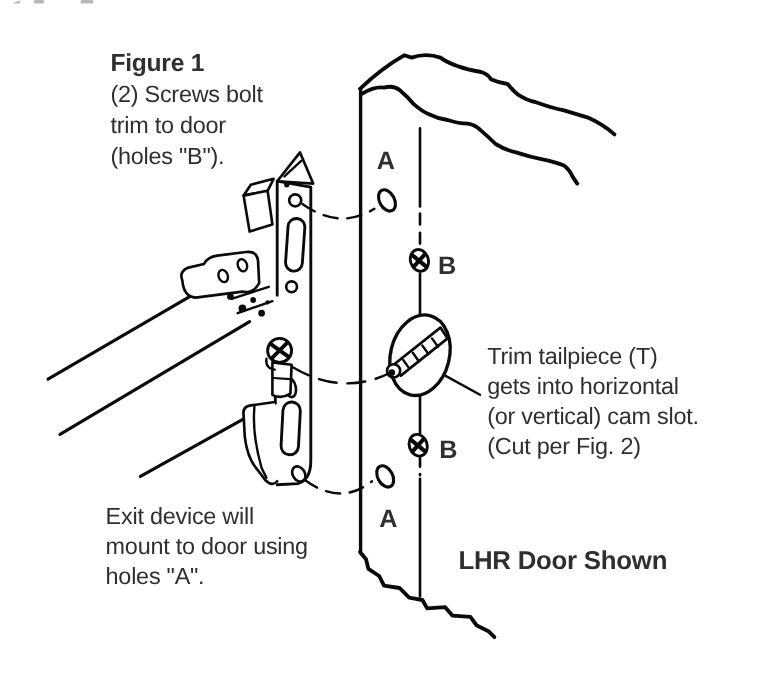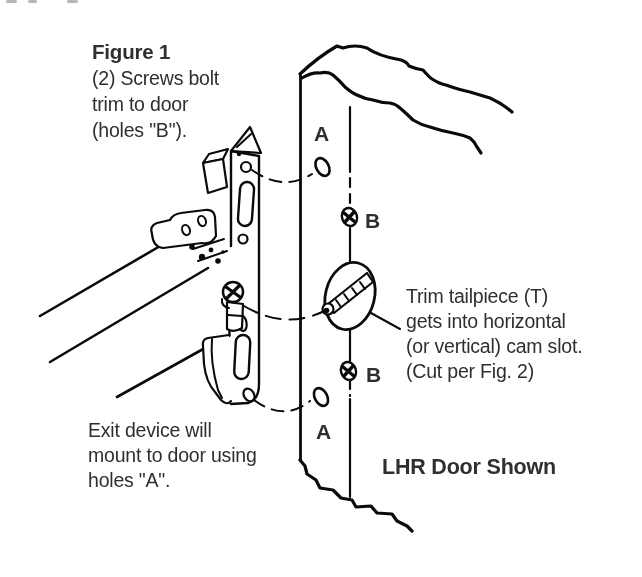--- a/index.html
+++ b/index.html
@@ -1,21 +1,21 @@
 <!DOCTYPE html>
 <html style="--bg: #ffffff; --line: #0a0a0a; --text: #2f2f2f;"><head>
 <meta charset="utf-8">
 <style>
   :root{
     --bg:#ffffff; --line:#0a0a0a; --text:#2f2f2f;
   }
   html,body{margin:0;padding:0;background:#fff;}
   .stage{
     position:relative;width:642px;height:577px;background:var(--bg);
-    font-family:"Liberation Sans", sans-serif;overflow:hidden;
+    font-family:"Liberation Sans", sans-serif;overflow:hidden;border-radius:21px;
   }
   svg text{fill:var(--text);font-family:"Liberation Sans", sans-serif;}
   .body-txt{font-size:19.5px;letter-spacing:-0.2px;}
   .bold-txt{font-size:20.5px;font-weight:bold;letter-spacing:-0.2px;}
   .label-txt{font-size:21px;font-weight:bold;}
   .ln{stroke:var(--line);fill:none;stroke-linecap:round;stroke-linejoin:round;}
   .fillln{stroke:var(--line);fill:#fff;stroke-linecap:round;stroke-linejoin:round;}
   .dot{fill:var(--line);stroke:none;}
 </style>
 </head>

